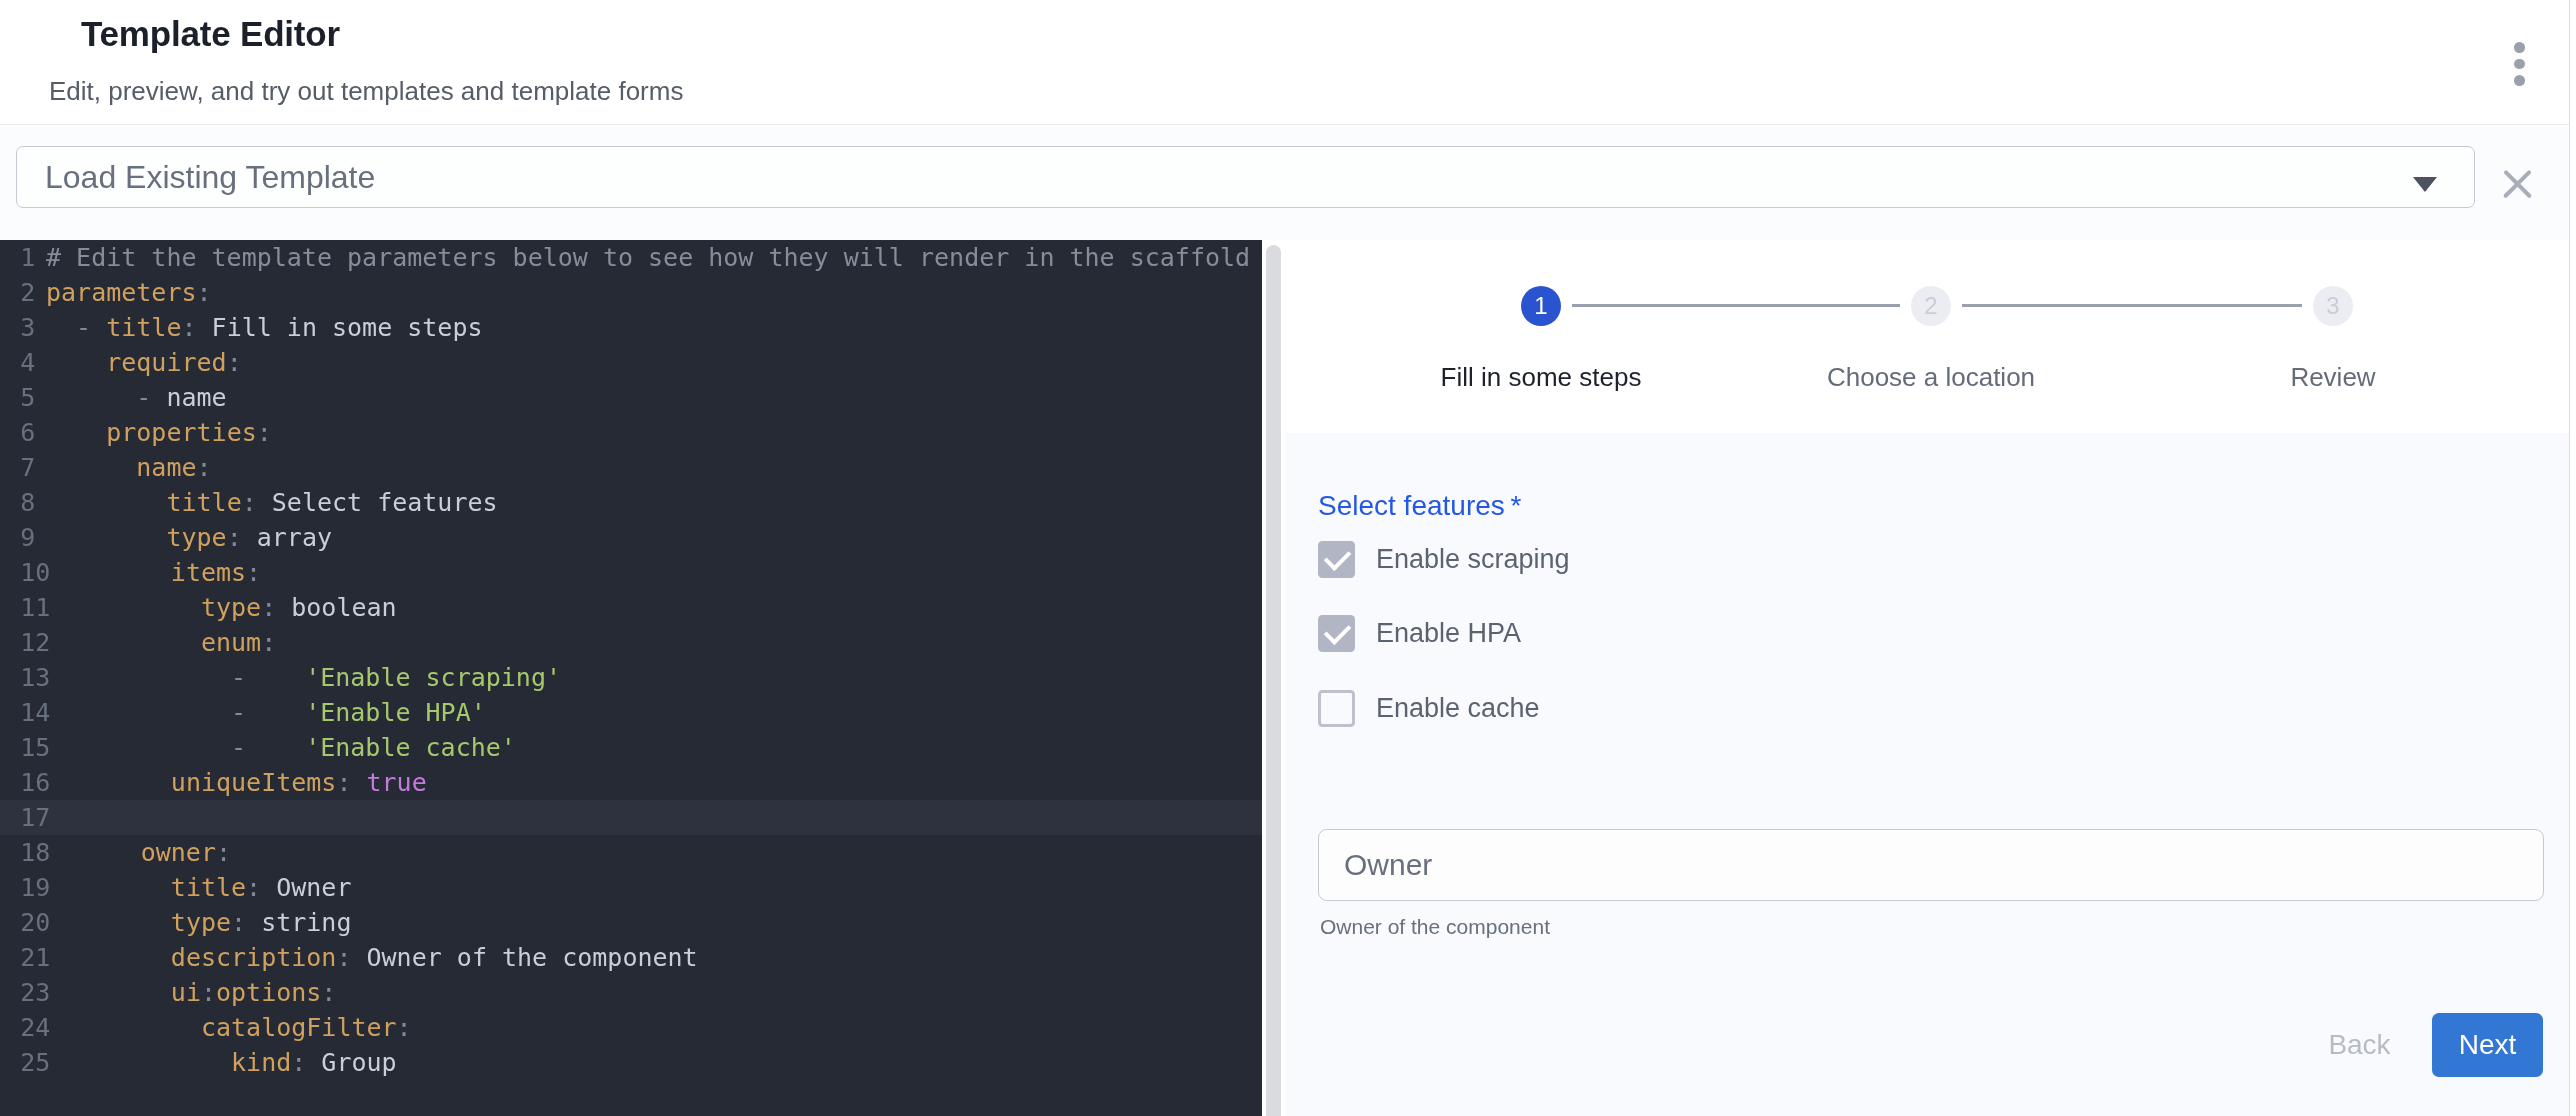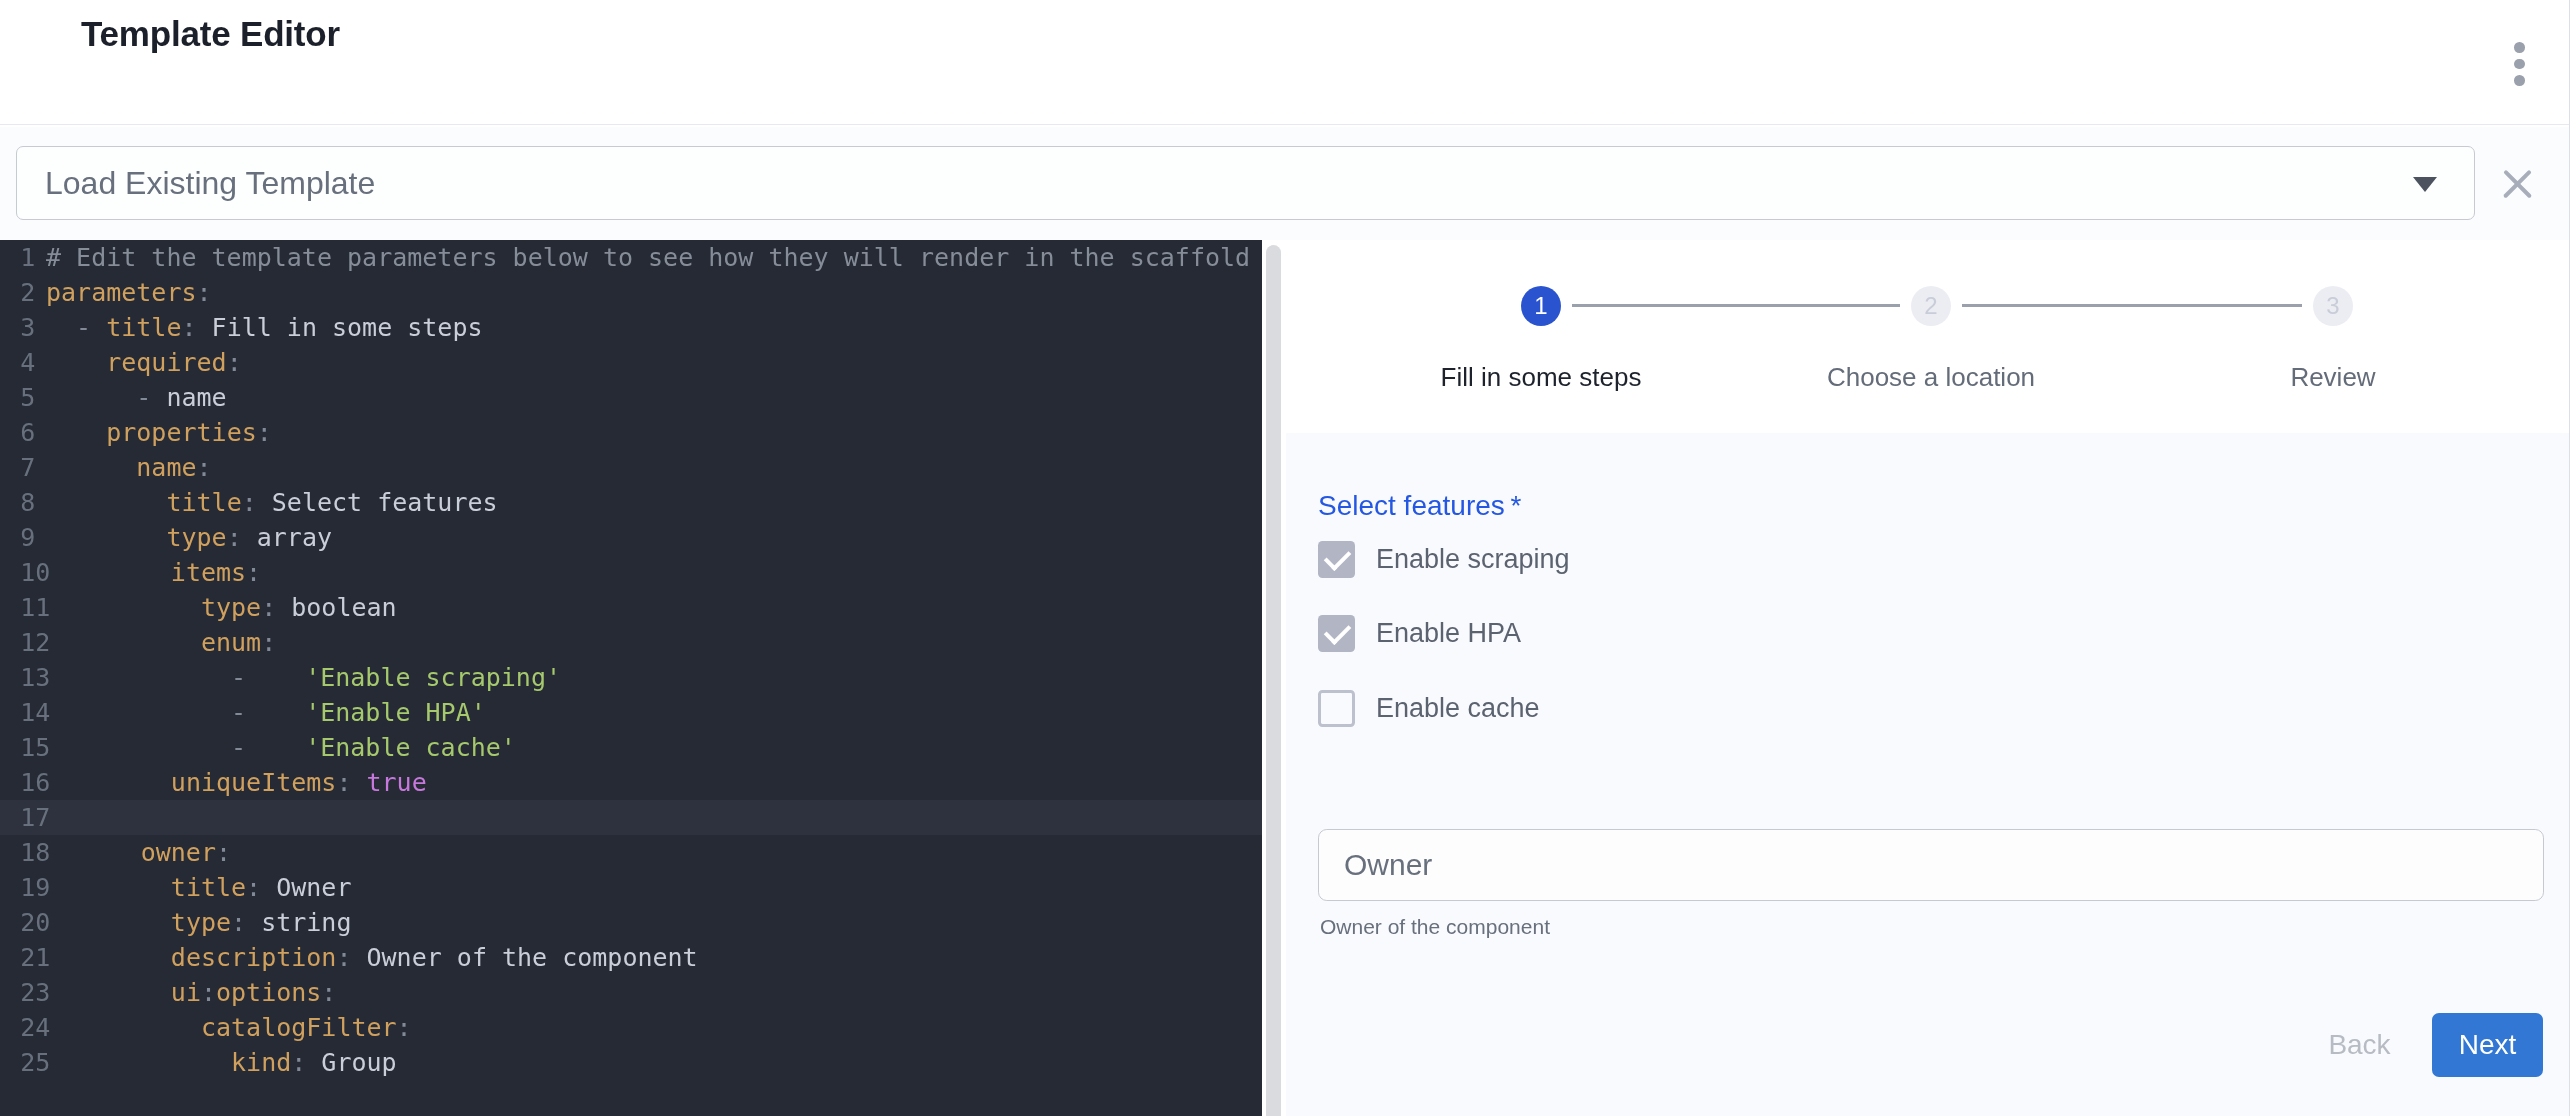--- a/index.html
+++ b/index.html
@@ -10,21 +10,21 @@
   .header { position:absolute; left:0; top:0; width:2569px; height:125px; background:#ffffff;
             border-bottom:1.8px solid #e7e9ee; }
   .page-title { position:absolute; left:49px; top:14px; font-size:35px; font-weight:700; color:#1b202a; letter-spacing:-0.2px;margin-left:32px; }
   .page-subtitle { position:absolute; left:49px; top:76px; font-size:26px; color:#565d68; }
   .kebab { position:absolute; left:2495px; top:32px; width:49px; height:64px; cursor:pointer;
            display:flex; flex-direction:column; align-items:center; justify-content:center; gap:6.2px; }
   .kebab .dot { width:10.6px; height:10.6px; border-radius:50%; background:#9aa1ad; }
 
   
   .toolbar { position:absolute; left:0; top:127px; width:2569px; height:113px; background:#fbfcfe; }
-  .tpl-select { position:absolute; left:16px; top:19.4px; width:2459px; height:74px; background:#fdfefe;
+  .tpl-select { position:absolute; left:16px; top:19.4px; width:2459px; height:62px; background:#fdfefe;
                 border:1.8px solid #c7cad3; border-radius:7px; display:flex; align-items:center;
                 padding-left:28px; cursor:pointer; }
   .tpl-select-text { font-size:32px; color:#68707d; }
   .caret { position:absolute; right:37px; top:30px; width:0; height:0;
            border-left:12.4px solid transparent; border-right:12.4px solid transparent;
            border-top:15px solid #4c535e; }
   .clear-btn { position:absolute; left:2498px; top:37px; width:39px; height:39px; cursor:pointer; }
   .clear-btn .xbar { position:absolute; left:0.9px; top:17.7px; width:37px; height:4.4px; background:#a8adba; border-radius:2.7px; }
   .clear-btn .xbar.a { transform:rotate(45deg); }
   .clear-btn .xbar.b { transform:rotate(-45deg); }
@@ -87,20 +87,21 @@
 
   
   .right-gutter { position:absolute; left:2569px; top:0; width:7px; height:1117px; background:#ffffff;
                   border-left:1.8px solid #dcdfe6; }
 </style>
 </head>
 <body>
 
 <div class="header">
   <div class="page-title">Template Editor</div>
+  <div class="page-subtitle">Edit, preview, and try out templates and template forms</div>
   <div class="kebab">
     <span class="dot"></span>
     <span class="dot"></span>
     <span class="dot"></span>
   </div>
 </div>
 
 <div class="toolbar">
   <div class="tpl-select">
     <span class="tpl-select-text">Load Existing Template</span>

